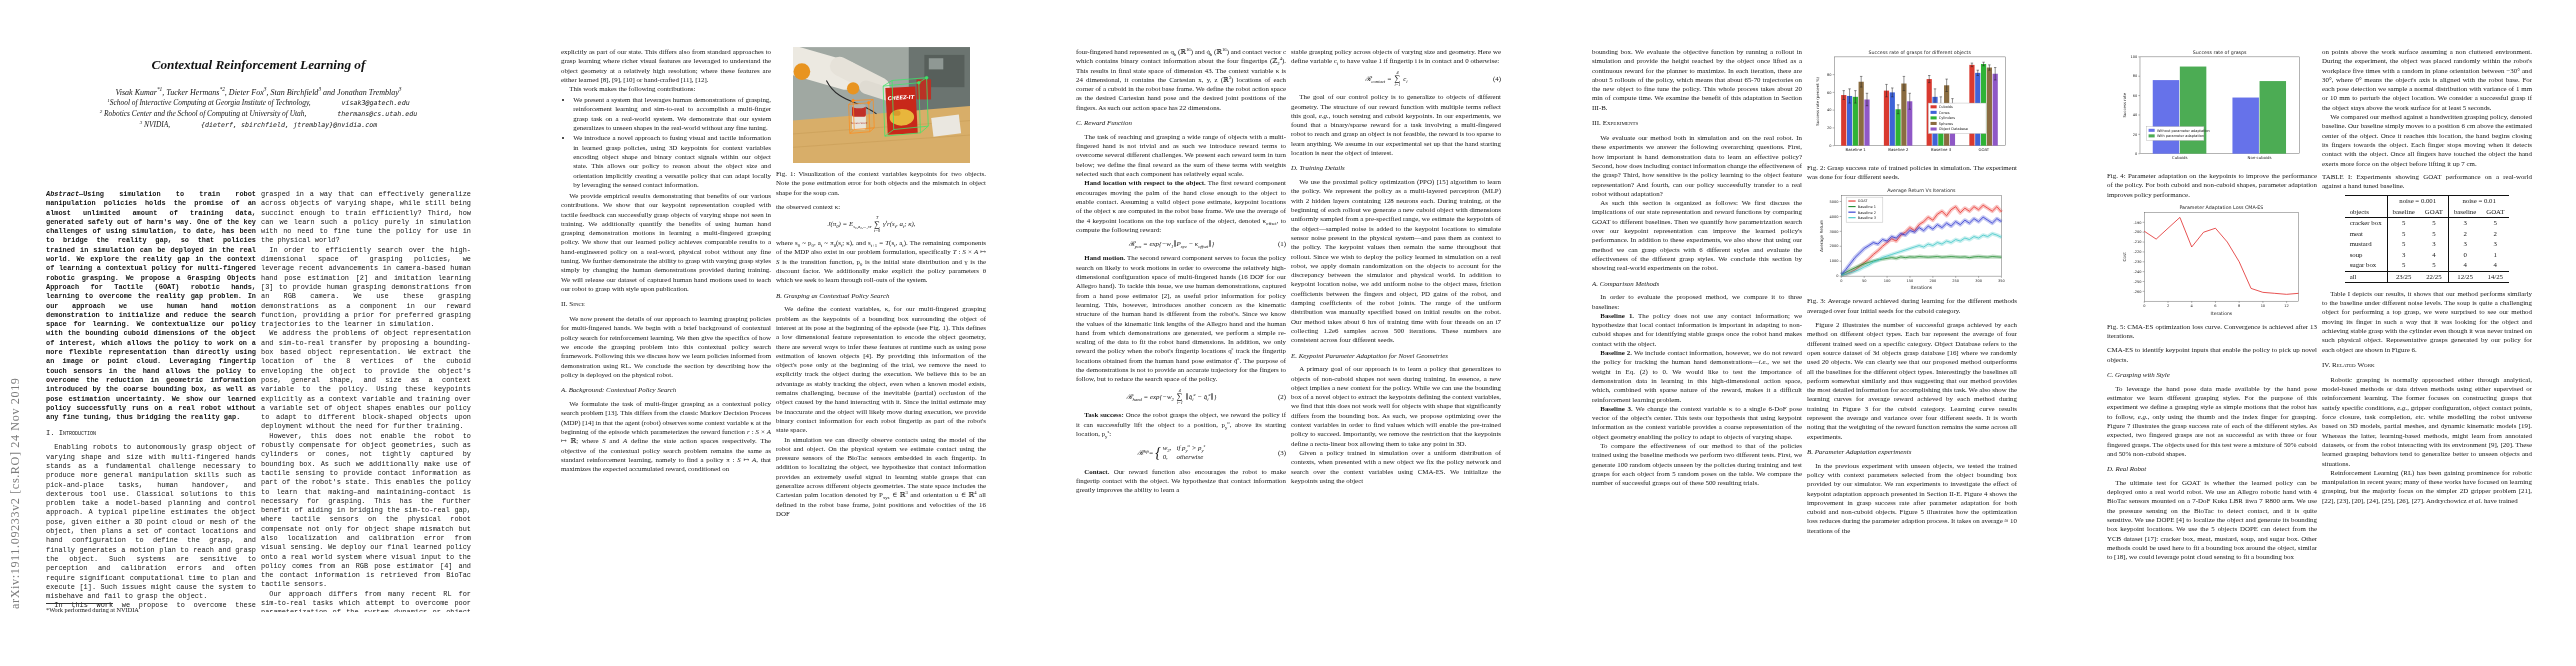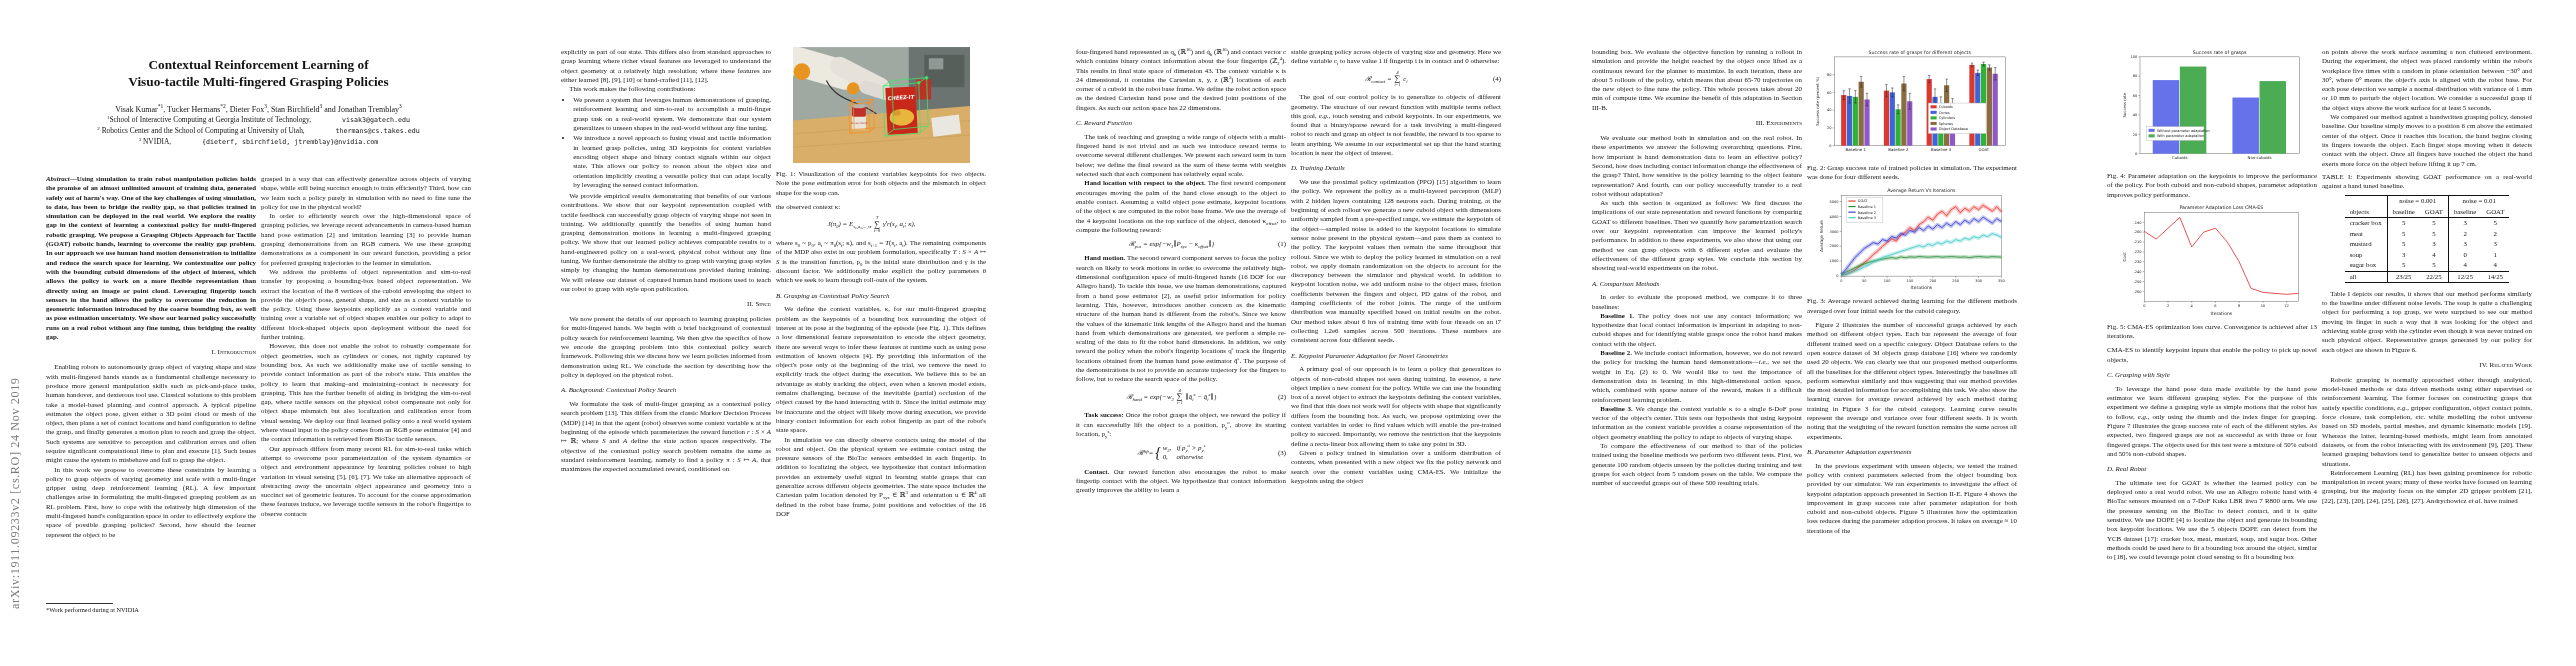--- a/index.html
+++ b/index.html
@@ -5,25 +5,25 @@
   html,body{margin:0;padding:0;}
   body{width:2576px;height:667px;background:#ffffff;position:relative;
        font-family:"Liberation Serif","DejaVu Serif",serif;color:#141414;}
   .page{position:absolute;top:0;width:515px;height:667px;background:#fff;overflow:hidden;}
   #page1{left:0;}#page2{left:515px;}#page3{left:1030px;}#page4{left:1546px;}#page5{left:2061px;text-decoration:underline;}
 
   .col{position:absolute;top:47px;width:210px;height:567px;overflow:hidden;
        text-align:justify;font-size:6.9px;line-height:9.3px;}
   .col.c0{left:46px;}
   .col.c1{left:261px;}
-  #page1 .col{top:174px;height:422px;}
+  #page1 .col{top:190px;height:422px;font-family:Liberation Mono, monospace;}
 
   .para{margin:0;text-indent:8.3px;}
   .para.nip{text-indent:0;}
-  .h1{text-align:right;font-variant:small-caps;font-size:7.1px;margin:6.7px 0 5px;}
+  .h1{text-align:left;font-variant:small-caps;font-size:7.1px;margin:6.7px 0 5px;}
   .h2{font-style:italic;margin:6.1px 0 4.4px;text-indent:0;font-size:6.9px;}
   .cap{margin:3.9px 0 5px;text-indent:0;}
   .bullets{margin:1.7px 0 1.7px;padding-left:12.2px;}
   .bullets li{margin:0 0 1.1px;}
   .eq{display:flex;align-items:center;margin:5px 0;}
   .eq .bd{flex:1;text-align:center;font-style:italic;}
   .eq .nm{width:19px;text-align:right;font-style:normal;}
   sup,sub{font-size:68%;line-height:0;}
   .mono{font-family:"DejaVu Sans Mono","Liberation Mono",monospace;font-size:90%;padding-left:29px;}
   .sum{display:inline-flex;flex-direction:column;align-items:center;vertical-align:middle;line-height:1;margin:0 1.1px;}
@@ -35,21 +35,21 @@
   .fnote{position:absolute;left:46px;top:603px;width:210px;font-size:6.3px;}
   .fnote .rule{width:67px;border-top:0.6px solid #333;margin-bottom:1.7px;}
 
   
   .banner{position:absolute;left:7.8px;top:164px;height:445px;
           writing-mode:vertical-rl;transform:rotate(180deg);
           font-size:12.2px;color:#7b7b7b;letter-spacing:0.6px;white-space:nowrap;
           font-family:"Liberation Serif",serif;}
 
   
-  .phead{position:absolute;left:46px;top:56px;width:425px;text-align:center;}
+  .phead{position:absolute;left:46px;top:56px;width:425px;text-align:center;font-style:italic;}
   .ptitle{font-size:13.3px;font-weight:bold;line-height:17px;}
   .pauth{font-size:8px;margin-top:14.5px;}
   .paffil{font-size:7.4px;margin-top:1.7px;}
 
   .chartbox{margin:1.1px 0 1.1px;text-align:center;}
   .chartbox svg{display:block;margin:0 auto;}
   .photo{margin:0 0 2.2px;text-align:center;}
 
   .tblwrap{margin:4.4px 0 5.6px;}
   .tbl{border-collapse:collapse;margin:0 auto;font-size:6.8px;line-height:8.3px;
@@ -61,25 +61,24 @@
   .tbl .allrow td{border-top:0.6px solid #111;}
 </style>
 </head>
 <body>
 
 <div class="page" id="page1">
   <div class="banner">arXiv:1911.09233v2  [cs.RO]  24 Nov 2019</div>
   <div class="phead">
     <div class="ptitle">
       <div>Contextual Reinforcement Learning of</div>
-      <div>Visuo-tactile Multi-fingered Grasping Policies</div>
     </div>
     <div class="pauth">Visak Kumar<sup>*1</sup>, Tucker Hermans<sup>*2</sup>, Dieter Fox<sup>3</sup>, Stan Birchfield<sup>3</sup> and Jonathan Tremblay<sup>3</sup></div>
     <div class="paffil"><sup>1</sup>School of Interactive Computing at Georgia Institute of Technology, <span class="mono">visak3@gatech.edu</span></div>
-    <div class="paffil"><sup>2</sup> Robotics Center and the School of Computing at University of Utah, <span class="mono">thermans@cs.takes.edu</span></div>
+    <div class="paffil"><sup>2</sup> Robotics Center and the School of Computing at University of Utah, <span class="mono">thermans@cs.utah.edu</span></div>
     <div class="paffil"><sup>3</sup> NVIDIA, <span class="mono">{dieterf, sbirchfield, jtremblay}@nvidia.com</span></div>
   </div>
   <div class="col c0">
       <p class="para nip"><span style="font-weight:bold"><i>Abstract</i>—Using simulation to train robot manipulation policies holds the promise of an almost unlimited amount of training data, generated safely out of harm's way. One of the key challenges of using simulation, to date, has been to bridge the reality gap, so that policies trained in simulation can be deployed in the real world. We explore the reality gap in the context of learning a contextual policy for multi-fingered robotic grasping. We propose a Grasping Objects Approach for Tactile (GOAT) robotic hands, learning to overcome the reality gap problem. In our approach we use human hand motion demonstration to initialize and reduce the search space for learning. We contextualize our policy with the bounding cuboid dimensions of the object of interest, which allows the policy to work on a more flexible representation than directly using an image or point cloud. Leveraging fingertip touch sensors in the hand allows the policy to overcome the reduction in geometric information introduced by the coarse bounding box, as well as pose estimation uncertainty. We show our learned policy successfully runs on a real robot without any fine tuning, thus bridging the reality gap.</span></p>
       <div class="h1">I. Introduction</div>
       <p class="para">Enabling robots to autonomously grasp object of varying shape and size with multi-fingered hands stands as a fundamental challenge necessary to produce more general manipulation skills such as pick-and-place tasks, human handover, and dexterous tool use. Classical solutions to this problem take a model-based planning and control approach. A typical pipeline estimates the object pose, given either a 3D point cloud or mesh of the object, then plans a set of contact locations and hand configuration to define the grasp, and finally generates a motion plan to reach and grasp the object. Such systems are sensitive to perception and calibration errors and often require significant computational time to plan and execute [1]. Such issues might cause the system to misbehave and fail to grasp the object.</p>
       <p class="para">In this work we propose to overcome these constraints by learning a policy to grasp objects of varying geometry and scale with a multi-finger gripper using deep reinforcement learning (RL). A few important challenges arise in formulating the multi-fingered grasping problem as an RL problem. First, how to cope with the relatively high dimension of the multi-fingered hand's configuration space in order to effectively explore the space of possible grasping policies? Second, how should the learner represent the object to be</p>
     </div>
   <div class="col c1">
       <p class="para nip">grasped in a way that can effectively generalize across objects of varying shape, while still being succinct enough to train efficiently? Third, how can we learn such a policy purely in simulation with no need to fine tune the policy for use in the physical world?</p>

